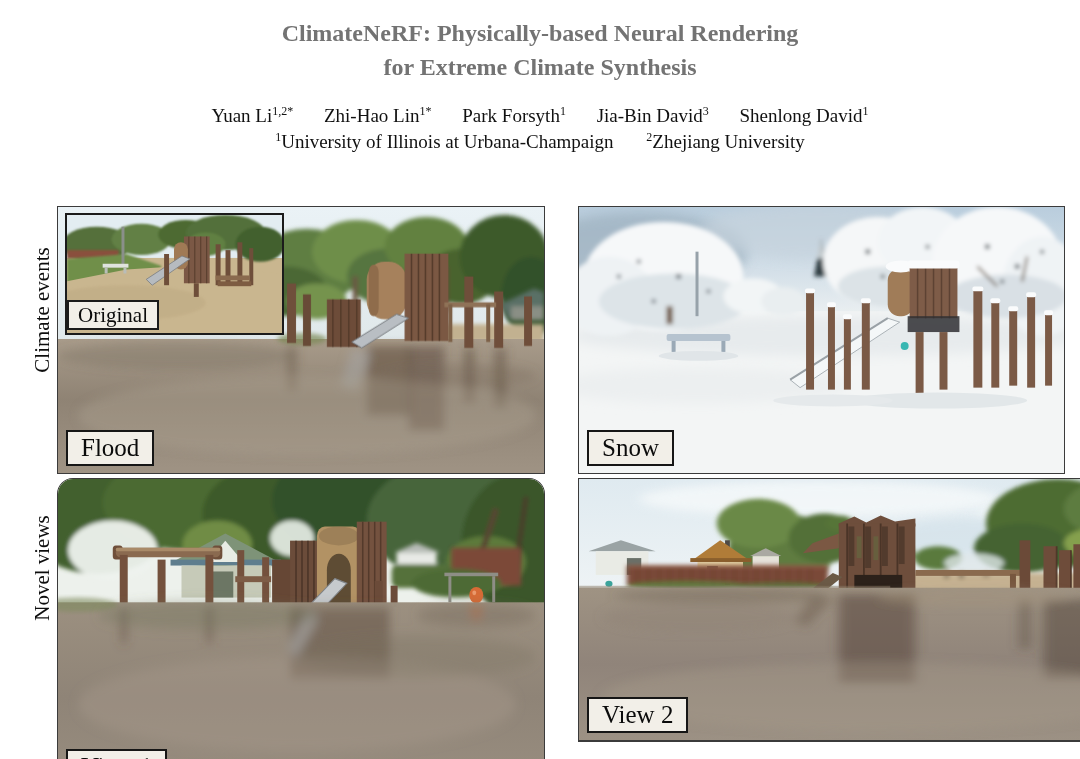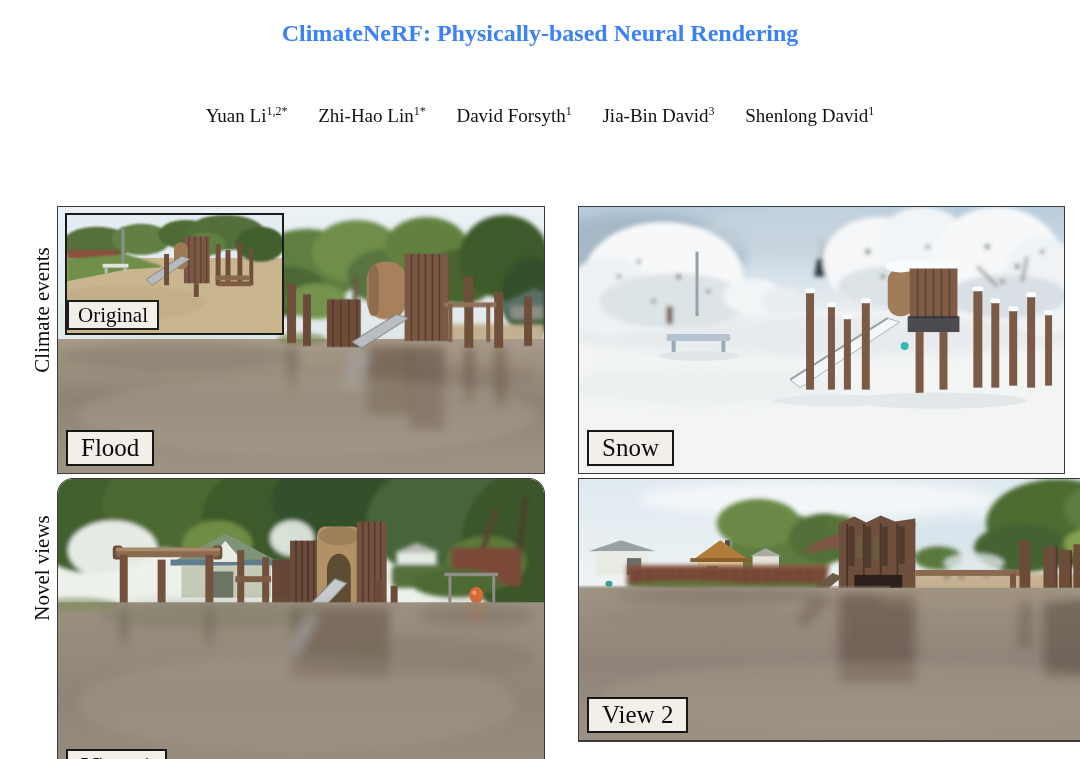--- a/index.html
+++ b/index.html
@@ -1,21 +1,21 @@
 <!DOCTYPE html>
 <html style="--label-box-bg: #f2efe8; --label-box-border: #161616; --flood-water: #988c7c; --snow-white: #f3f5f5; --sky-blue: #dce8ee; --wood-brown: #6f4f3c; --tree-green: #4e6c34;"><head>
 <meta charset="utf-8">
 <style>
   html,body{margin:0;padding:0;background:#ffffff;}
   #page{position:relative;width:1080px;height:759px;background:#fff;overflow:hidden;
         font-family:"Liberation Serif","DejaVu Serif",serif;color:#111;}
 
   
   .title{position:absolute;top:16px;left:0;width:1080px;text-align:center;
-         font-weight:bold;font-size:24px;line-height:34px;color:#3b82f6;}
+         font-weight:bold;font-size:24px;line-height:34px;color:#737373;}
   .authors{position:absolute;top:104px;left:0;width:1080px;text-align:center;
            font-size:19px;line-height:24px;}
   .author{display:inline-block;margin:0 13px;white-space:nowrap;}
   sup{font-size:12px;vertical-align:super;line-height:0;}
   .affil-line{position:absolute;left:0;width:1080px;text-align:center;font-size:19px;line-height:23px;}
   #affil-1{top:130px;}
   #affil-2{top:153px;}
   .affil{display:inline-block;margin:0 14px;white-space:nowrap;}
 
   
@@ -45,30 +45,35 @@
                border:2px solid #1b1b1b;font-size:21px;line-height:26px;
                padding:0 9px;color:#0b0b0b;}
 </style>
 </head>
 <body>
 
 <div id="page">
 
   <div class="title">
     <div>ClimateNeRF: Physically-based Neural Rendering</div>
+    <div>for Extreme Climate Synthesis</div>
   </div>
 
   <div class="authors">
     <span class="author"><span>Yuan Li</span><sup>1,2*</sup></span>
     <span class="author"><span>Zhi-Hao Lin</span><sup>1*</sup></span>
-    <span class="author"><span>David Forsyth</span><sup>1</sup></span>
+    <span class="author"><span>Park Forsyth</span><sup>1</sup></span>
     <span class="author"><span>Jia-Bin David</span><sup>3</sup></span>
     <span class="author"><span>Shenlong David</span><sup>1</sup></span>
   </div>
 
+  <div class="affil-line" id="affil-1">
+    <span class="affil"><sup>1</sup><span>University of Illinois at Urbana-Champaign</span></span>
+    <span class="affil"><sup>2</sup><span>Zhejiang University</span></span>
+  </div>
 
   <div class="rowlabel" id="rowlabel-1">Climate events</div>
   <div class="rowlabel" id="rowlabel-2">Novel views</div>
 
   <div class="panel" id="panel-snow">
     <svg viewBox="0 0 487 268" preserveAspectRatio="none">
       <defs>
         <linearGradient id="skyS" x1="0" y1="0" x2="0" y2="1">
           <stop offset="0" stop-color="#b9cddd"></stop>
             <stop offset="0.55" stop-color="#d3dfe8"></stop>

